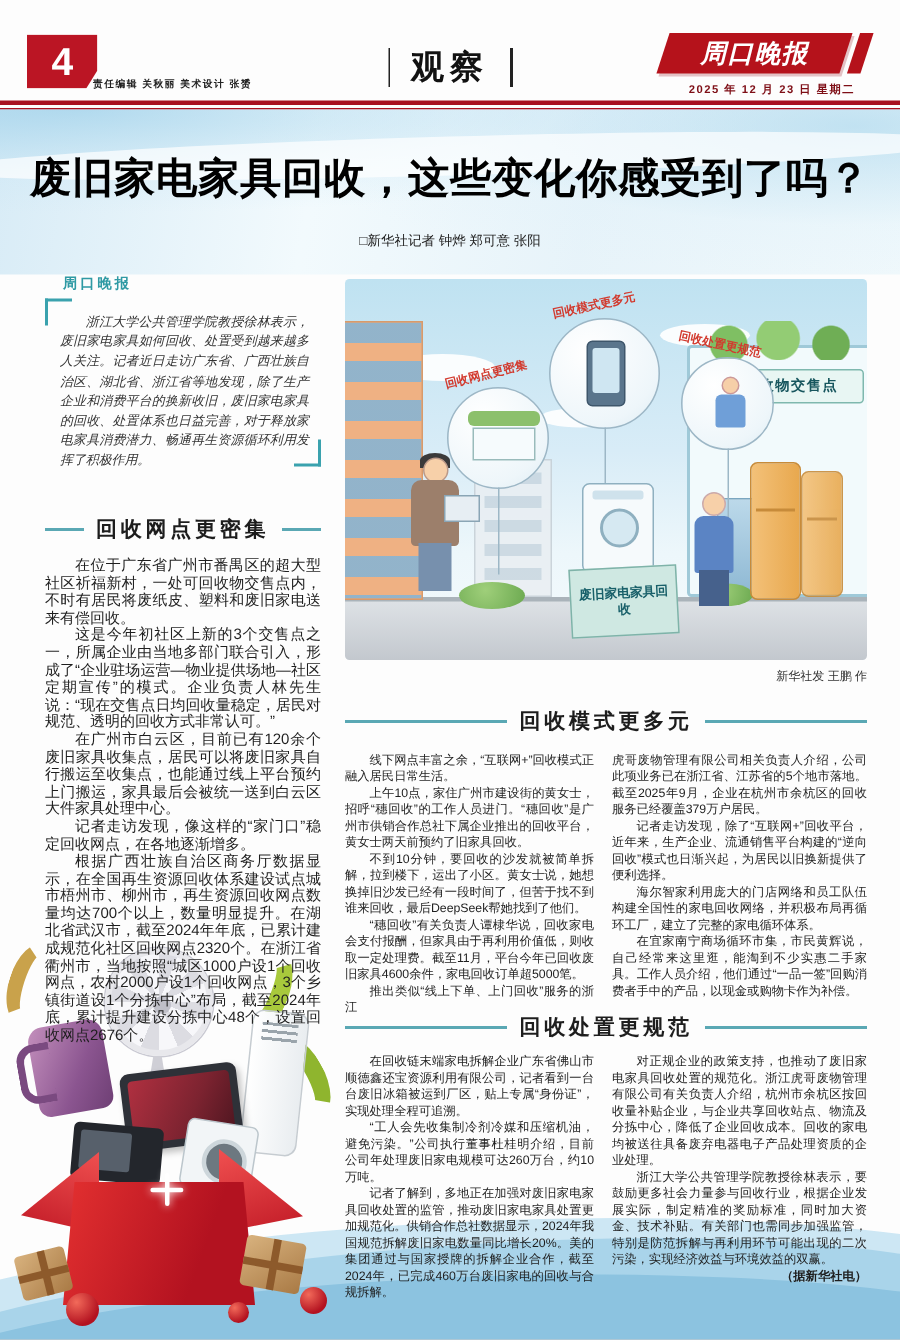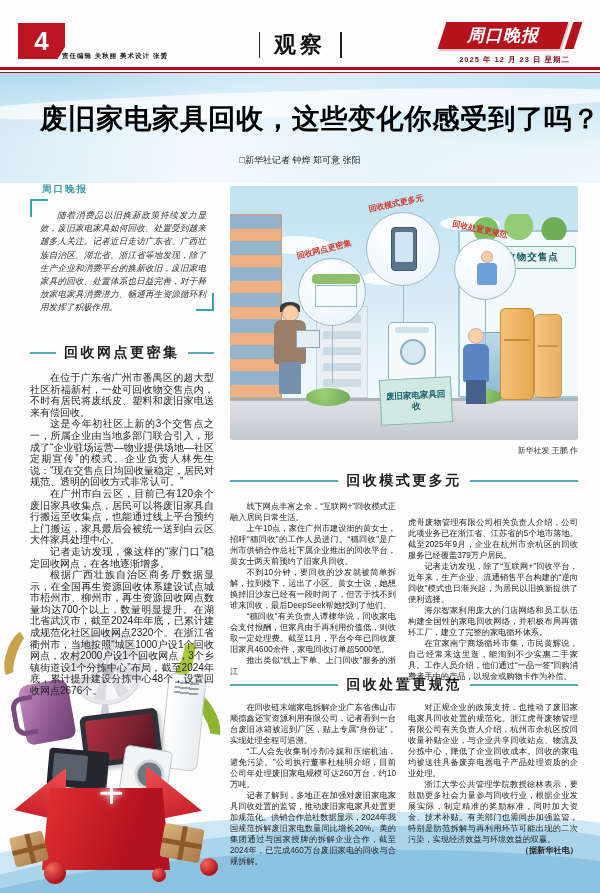--- a/index.html
+++ b/index.html
@@ -44,21 +44,21 @@
       radial-gradient(120% 90% at 8% 0%, rgba(140,200,230,.55), rgba(200,230,245,.25) 45%, rgba(255,255,255,0) 70%),
       radial-gradient(90% 120% at 95% 10%, rgba(150,205,232,.5), rgba(220,240,250,.2) 50%, rgba(255,255,255,0) 75%),
       linear-gradient(100deg, rgba(170,214,238,.45), rgba(235,248,253,.6) 35%, rgba(190,225,243,.35) 65%, rgba(225,243,250,.5));
   }
   .wave-top::after {
     content:""; position:absolute; left:-40px; right:-40px; top:18px; height:26px;
     background:rgba(255,255,255,.7); border-radius:50%; transform:rotate(-1.6deg);
   }
   
   .headline {
-    position:absolute; left:0; right:0; top:101px; text-align:right;
+    position:absolute; left:0; right:0; top:101px; text-align:center;
     font-size:27.5px; font-weight:900; color:#000; letter-spacing:0.5px;
     font-family:"DejaVu Sans", sans-serif; z-index:2;
   }
   .byline { position:absolute; left:0; right:0; top:154px; text-align:center; font-size:9px; color:#222; z-index:2; }
   
   .core-box { position:absolute; left:30px; top:183px; width:184px; height:128px; }
   .core-label { position:absolute; left:12px; top:0; font-size:9.5px; font-weight:bold; color:#2f9aa4; letter-spacing:2px; }
   .core-frame { position:absolute; left:0; top:16px; right:0; bottom:0; }
   .core-frame::before { content:""; position:absolute; left:0; top:0; width:16px; height:16px; border-left:2px solid #3aa2ae; border-top:2px solid #3aa2ae; }
   .core-frame::after { content:""; position:absolute; right:0; bottom:0; width:16px; height:16px; border-right:2px solid #3aa2ae; border-bottom:2px solid #3aa2ae; }
@@ -74,21 +74,21 @@
   .sec-head .st { font-size:14px; font-weight:bold; color:#1d1d1d; letter-spacing:2.5px; font-family:"DejaVu Serif", serif; white-space:nowrap; }
   #h-sec1 { left:30px; top:344px; width:184px; }
   #h-sec2 { left:230px; top:472px; width:348px; }
   #h-sec3 { left:230px; top:676px; width:348px; }
   
   .bodycol { position:absolute; font-size:8.2px; line-height:11px; text-align:justify; color:#1e1e1e; z-index:2; }
   .bodycol p { text-indent:2em; }
   .bodycol p.noind { text-indent:0; }
   #col-left1 { left:30px; top:372px; width:184px; font-size:10px; line-height:11.6px; }
   #col-mid2  { left:230px; top:501px; width:166px; }
-  #col-rgt2  { left:408px; top:501px; width:170px;margin-top:16px; }
+  #col-rgt2  { left:408px; top:501px; width:170px; }
   #col-mid3  { left:230px; top:702px; width:166px; }
   #col-rgt3  { left:408px; top:702px; width:170px; }
   .closing { display:block; text-align:right; text-indent:0; font-weight:bold; }
   
   .cartoon {
     position:absolute; left:230px; top:186px; width:348px; height:254px; z-index:2;
     background:linear-gradient(180deg,#bfe2f1 0%, #d8ecf7 45%, #edf7fb 72%, #f4fafd 100%);
     border-radius:3px; overflow:hidden;
   }
   .cloud { position:absolute; background:#fff; border-radius:50%; opacity:.9; }
@@ -206,21 +206,21 @@
   <div class="rule1"></div>
   <div class="rule2"></div>
   <div class="wave-top"></div>
 
   <div class="headline">废旧家电家具回收，这些变化你感受到了吗？</div>
   <div class="byline">□新华社记者 钟烨 郑可意 张阳</div>
 
   <div class="core-box">
     <div class="core-label">周口晚报</div>
     <div class="core-frame"></div>
-    <div class="core-text">随着消费品以旧换新政策持续发力显效，废旧家电家具如何回收、处置受到越来越多人关注。记者近日走访广东省、广西壮族自治区、湖北省、浙江省等地发现，除了生产企业和消费平台的换新收旧，废旧家电家具的回收、处置体系也日益完善，对于释放家电家具消费潜力、畅通再生资源循环利用发挥了积极作用。</div>
+    <div class="core-text">浙江大学公共管理学院教授徐林表示，废旧家电家具如何回收、处置受到越来越多人关注。记者近日走访广东省、广西壮族自治区、湖北省、浙江省等地发现，除了生产企业和消费平台的换新收旧，废旧家电家具的回收、处置体系也日益完善，对于释放家电家具消费潜力、畅通再生资源循环利用发挥了积极作用。</div>
   </div>
 
   <div class="sec-head" id="h-sec1">
     <div class="ln fixed"></div>
     <div class="st">回收网点更密集</div>
     <div class="ln fixed"></div>
   </div>
   <div class="bodycol" id="col-left1">
     <p>在位于广东省广州市番禺区的超大型社区祈福新村，一处可回收物交售点内，不时有居民将废纸皮、塑料和废旧家电送来有偿回收。</p>
     <p>这是今年初社区上新的3个交售点之一，所属企业由当地多部门联合引入，形成了“企业驻场运营—物业提供场地—社区定期宣传”的模式。企业负责人林先生说：“现在交售点日均回收量稳定，居民对规范、透明的回收方式非常认可。”</p>

